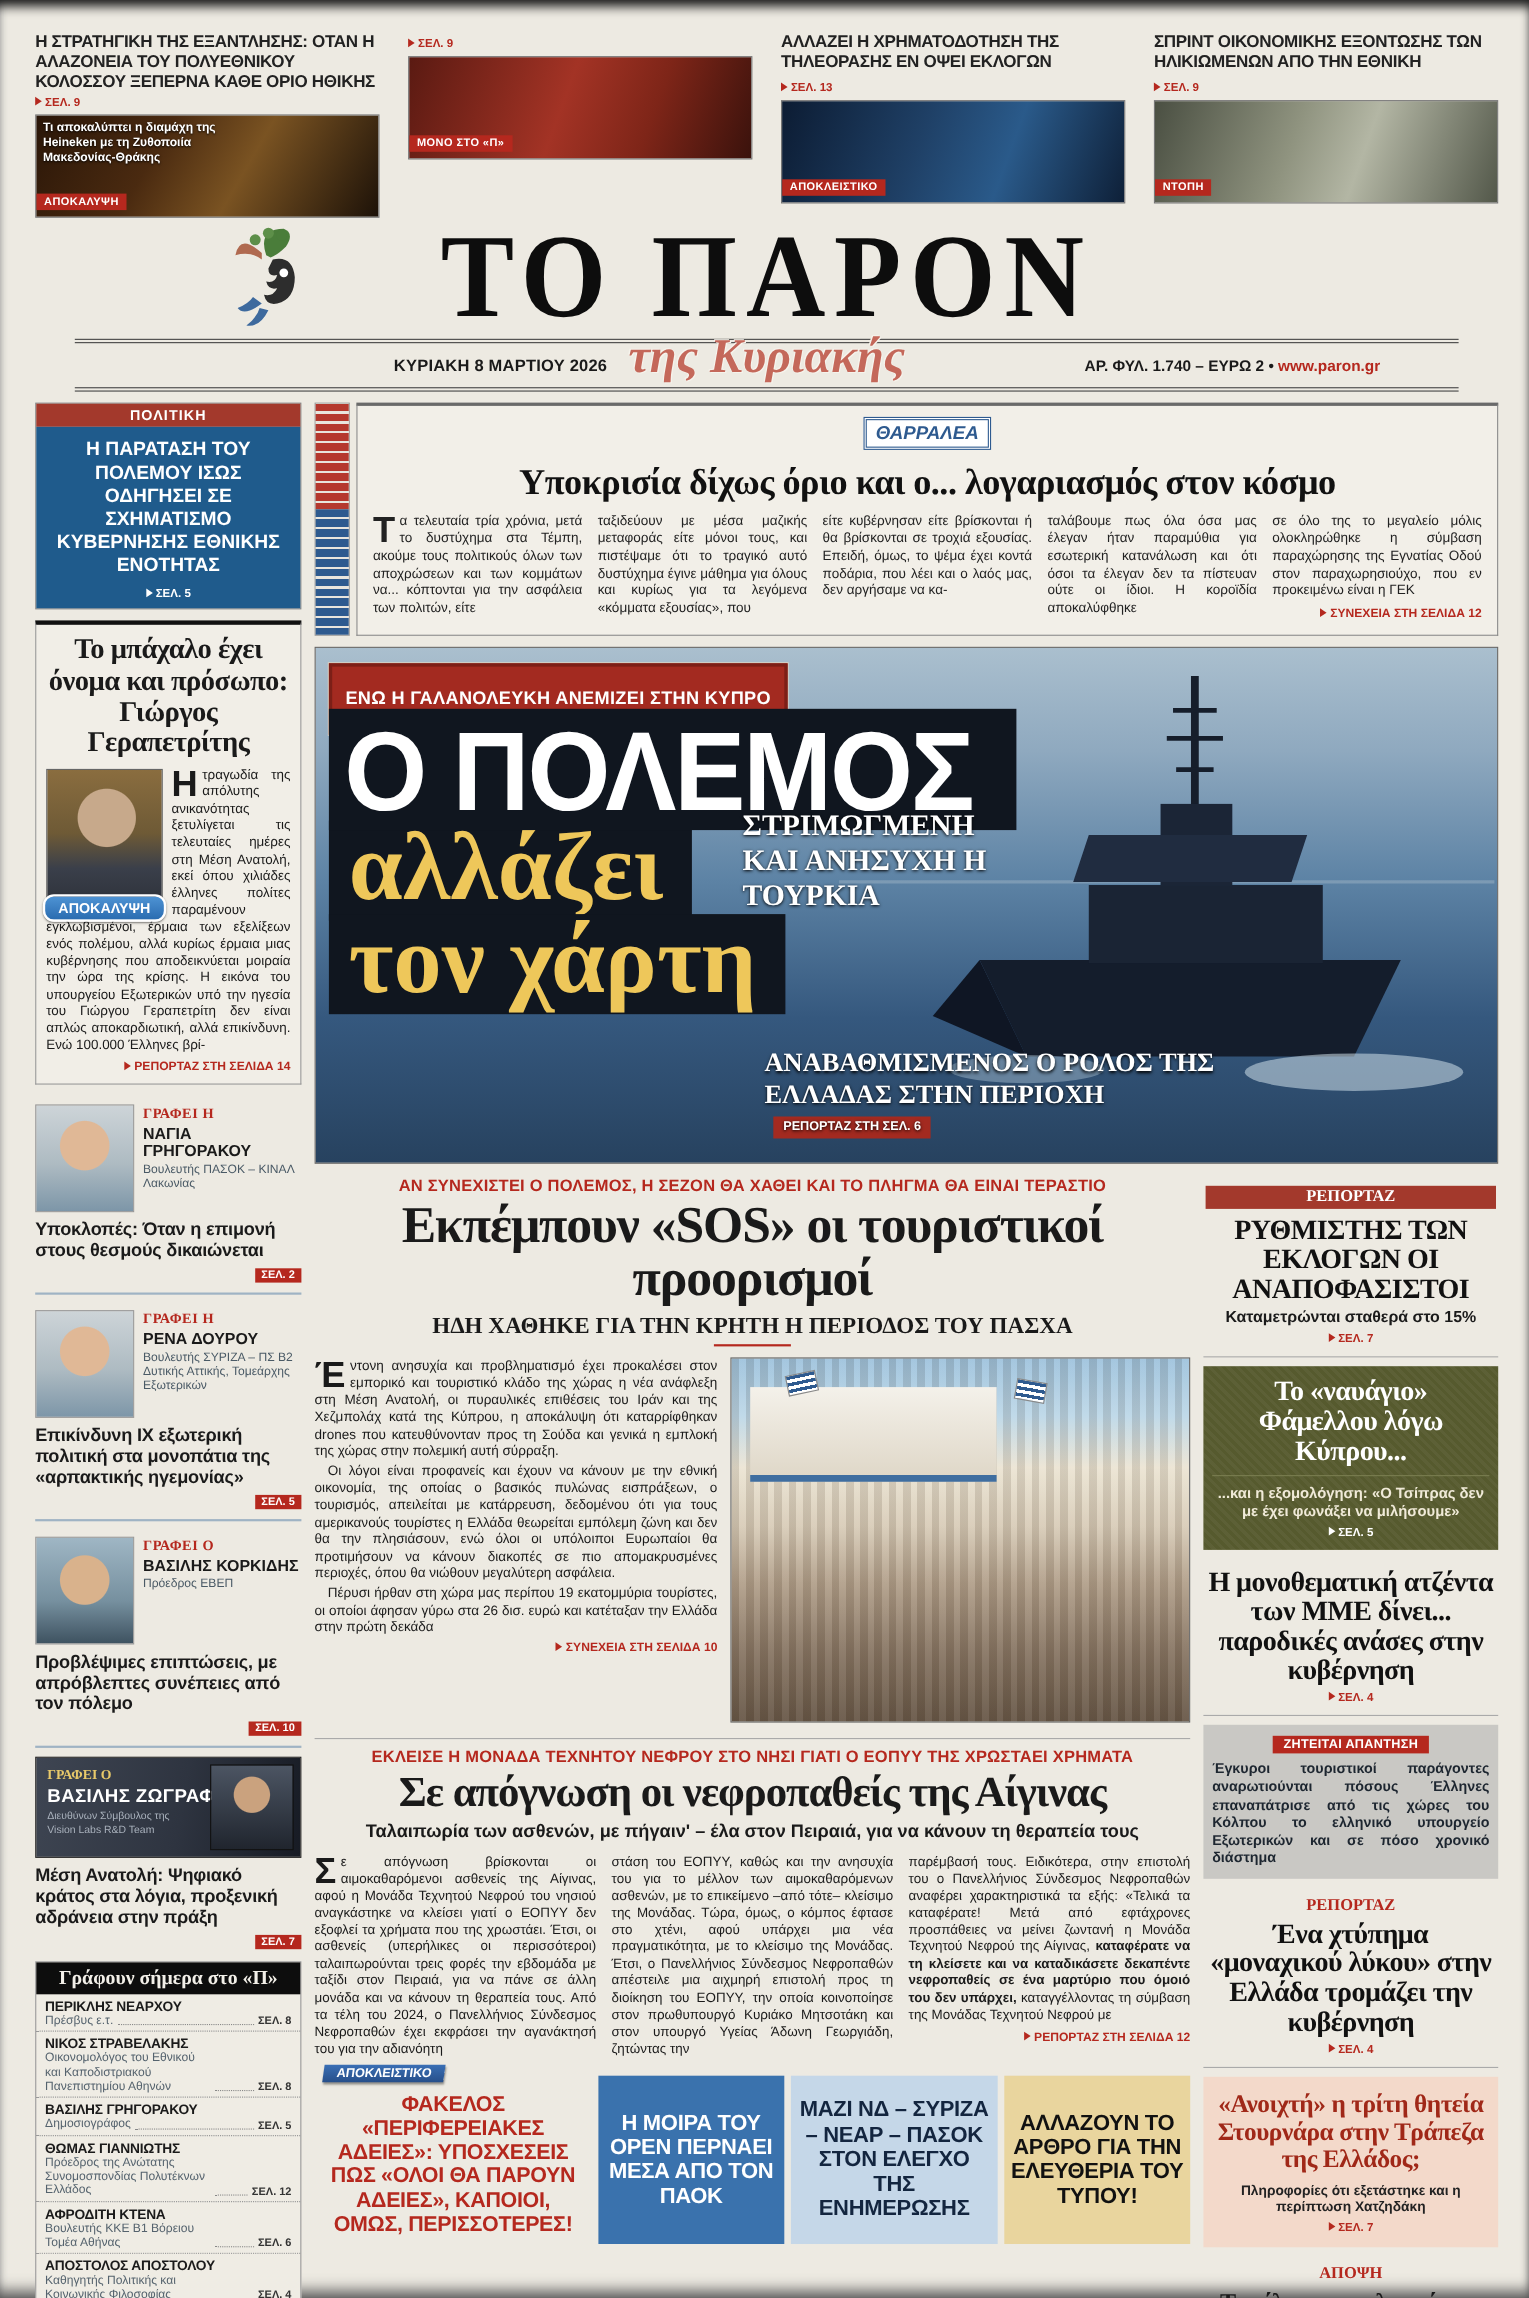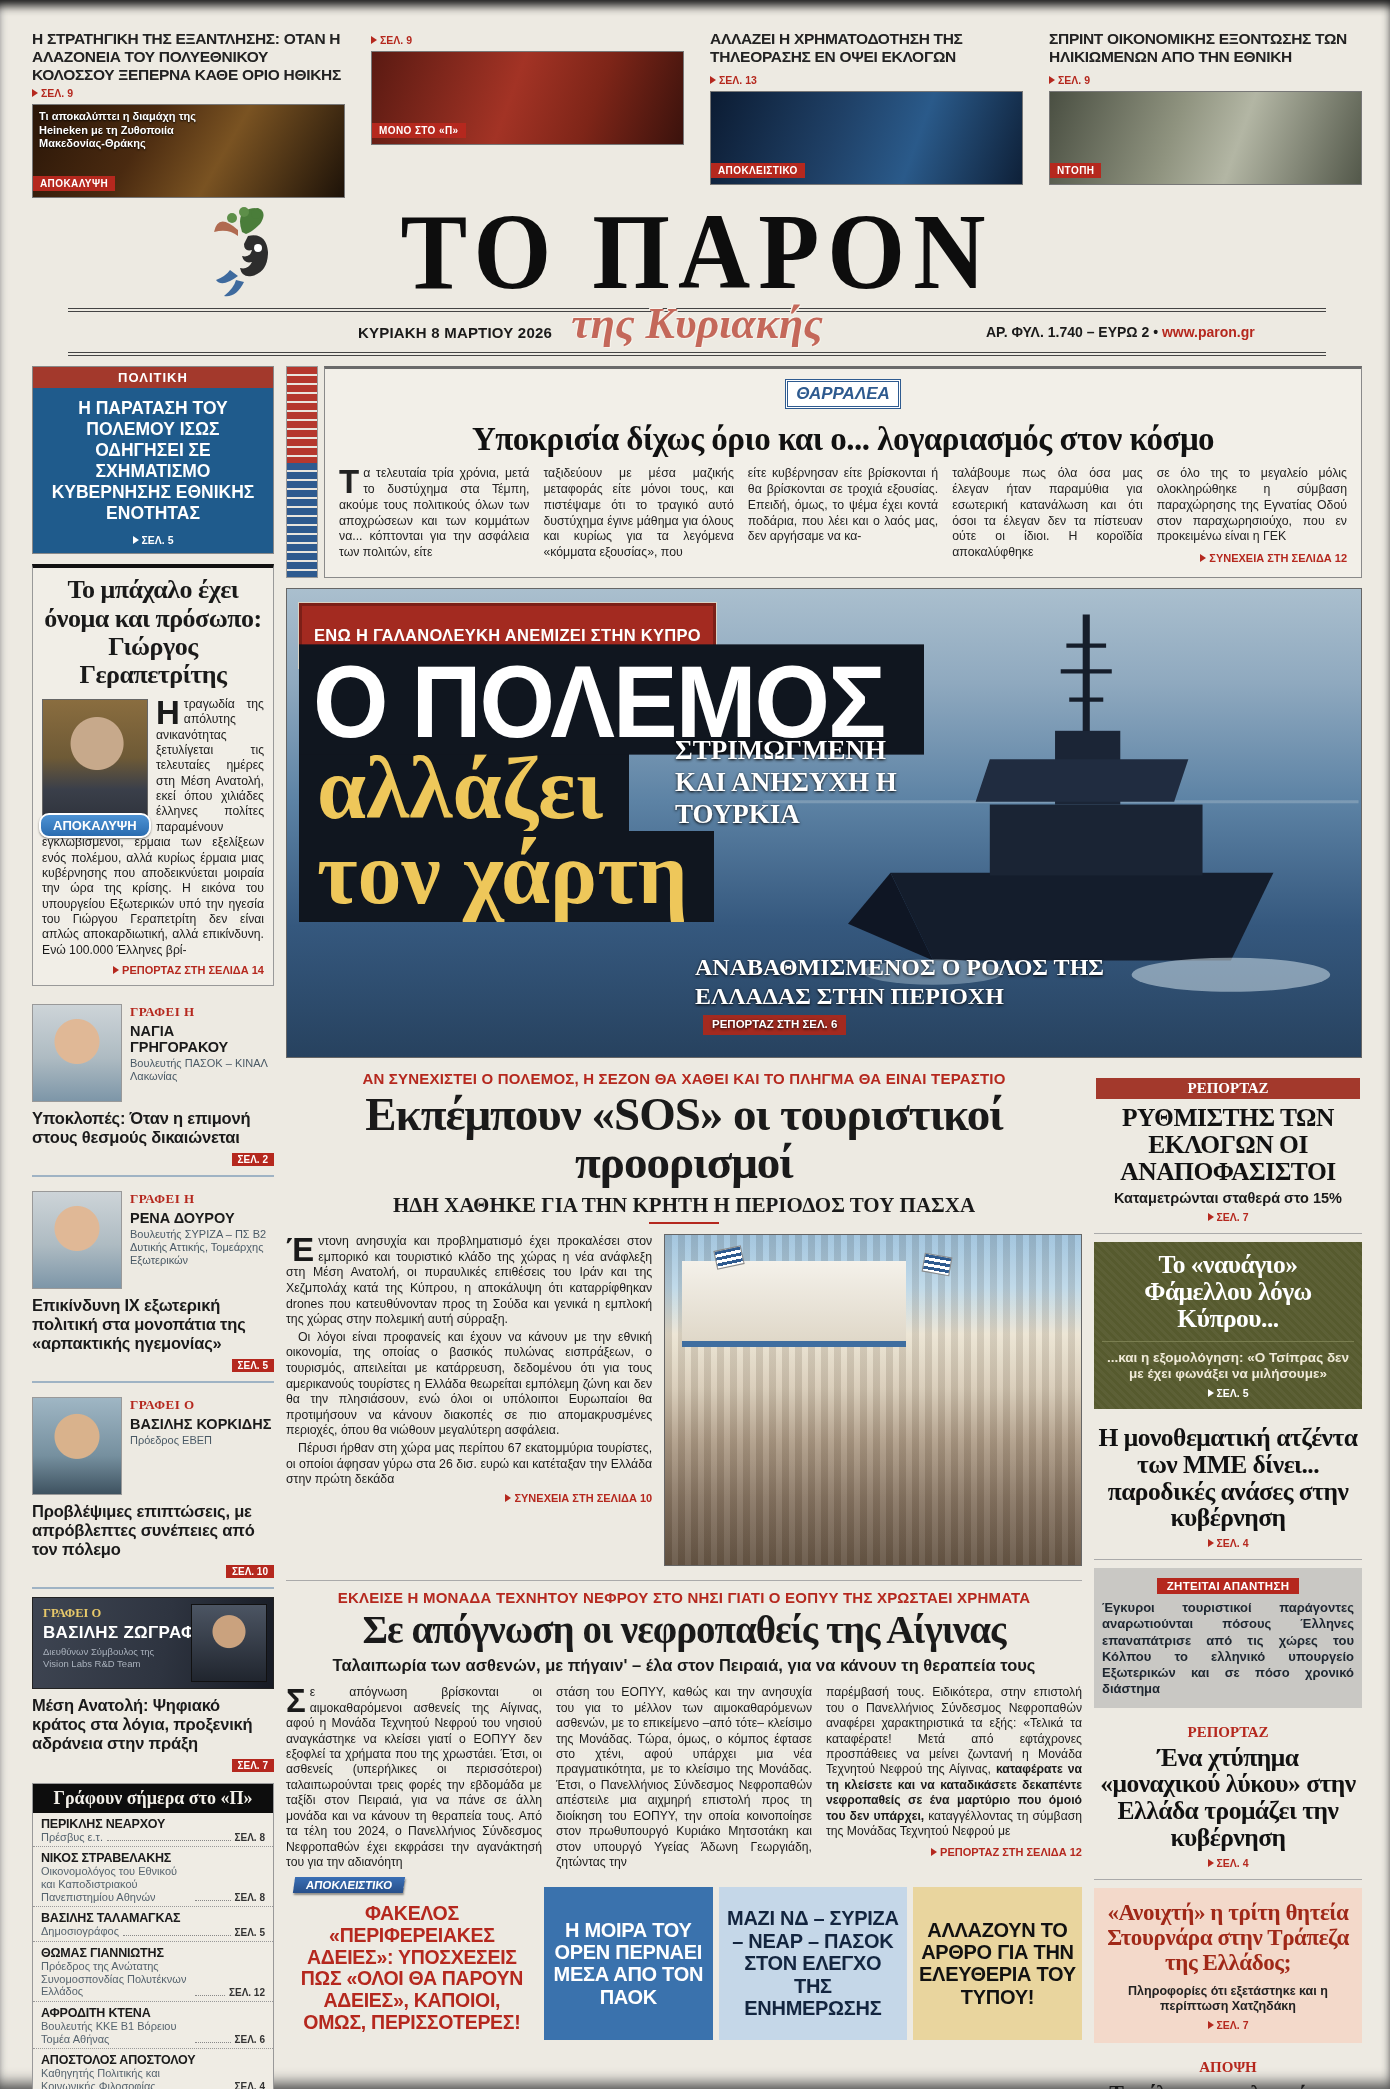--- a/index.html
+++ b/index.html
@@ -301,21 +301,21 @@
           </div>
           <div class="citem">
             <div class="cname">ΝΙΚΟΣ ΣΤΡΑΒΕΛΑΚΗΣ</div>
             <div class="crow">
                 <div class="crole">Οικονομολόγος του Εθνικού και Καποδιστριακού Πανεπιστημίου Αθηνών</div>
                 <div class="cdots"></div>
                 <div class="cpage">ΣΕΛ. 8</div>
               </div>
           </div>
           <div class="citem">
-            <div class="cname">ΒΑΣΙΛΗΣ ΤΑΛΑΜΑΓΚΑΣ</div>
+            <div class="cname">ΒΑΣΙΛΗΣ ΓΡΗΓΟΡΑΚΟΥ</div>
             <div class="crow">
                 <div class="crole">Δημοσιογράφος</div>
                 <div class="cdots"></div>
                 <div class="cpage">ΣΕΛ. 5</div>
               </div>
           </div>
           <div class="citem">
             <div class="cname">ΘΩΜΑΣ ΓΙΑΝΝΙΩΤΗΣ</div>
             <div class="crow">
                 <div class="crole">Πρόεδρος της Ανώτατης Συνομοσπονδίας Πολυτέκνων Ελλάδος</div>
@@ -405,21 +405,21 @@
 
             <div class="sos-article">
               <div class="kicker">ΑΝ ΣΥΝΕΧΙΣΤΕΙ Ο ΠΟΛΕΜΟΣ, Η ΣΕΖΟΝ ΘΑ ΧΑΘΕΙ ΚΑΙ ΤΟ ΠΛΗΓΜΑ ΘΑ ΕΙΝΑΙ ΤΕΡΑΣΤΙΟ</div>
               <div class="sos-h">Εκπέμπουν «SOS» οι τουριστικοί προορισμοί</div>
               <div class="sos-sub">ΗΔΗ ΧΑΘΗΚΕ ΓΙΑ ΤΗΝ ΚΡΗΤΗ Η ΠΕΡΙΟΔΟΣ ΤΟΥ ΠΑΣΧΑ</div>
               <div class="redline"></div>
               <div class="sos-flex">
                 <div class="sos-text">
                   <p class="dropcap">Έντονη ανησυχία και προβληματισμό έχει προκαλέσει στον εμπορικό και τουριστικό κλάδο της χώρας η νέα ανάφλεξη στη Μέση Ανατολή, οι πυραυλικές επιθέσεις του Ιράν και της Χεζμπολάχ κατά της Κύπρου, η αποκάλυψη ότι καταρρίφθηκαν drones που κατευθύνονταν προς τη Σούδα και γενικά η εμπλοκή της χώρας στην πολεμική αυτή σύρραξη.</p>
                   <p>Οι λόγοι είναι προφανείς και έχουν να κάνουν με την εθνική οικονομία, της οποίας ο βασικός πυλώνας εισπράξεων, ο τουρισμός, απειλείται με κατάρρευση, δεδομένου ότι για τους αμερικανούς τουρίστες η Ελλάδα θεωρείται εμπόλεμη ζώνη και δεν θα την πλησιάσουν, ενώ όλοι οι υπόλοιποι Ευρωπαίοι θα προτιμήσουν να κάνουν διακοπές σε πιο απομακρυσμένες περιοχές, όπου θα νιώθουν μεγαλύτερη ασφάλεια.</p>
-                  <p>Πέρυσι ήρθαν στη χώρα μας περίπου 67 εκατομμύρια τουρίστες, οι οποίοι άφησαν γύρω στα 26 δισ. ευρώ και κατέταξαν την Ελλάδα στην πρώτη δεκάδα</p>
+                  <p>Πέρυσι ήρθαν στη χώρα μας περίπου 19 εκατομμύρια τουρίστες, οι οποίοι άφησαν γύρω στα 26 δισ. ευρώ και κατέταξαν την Ελλάδα στην πρώτη δεκάδα</p>
                   <div class="more sos-more"><span class="arrow"></span><span>ΣΥΝΕΧΕΙΑ ΣΤΗ ΣΕΛΙΔΑ 10</span></div>
                 </div>
                 <div class="sos-photo">
                   <div class="bldg"></div>
                   <div class="gflag f1"></div>
                   <div class="gflag f2"></div>
                 </div>
               </div>
             </div>
 

